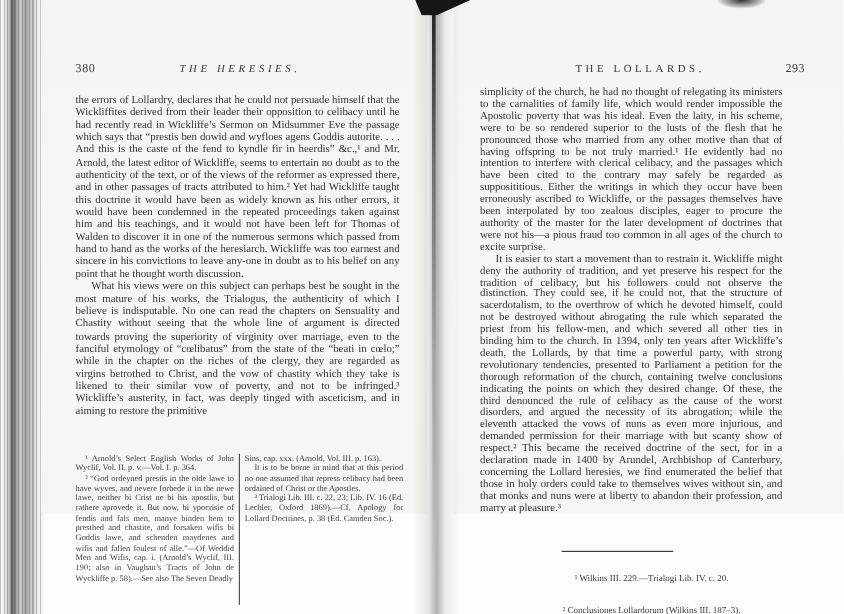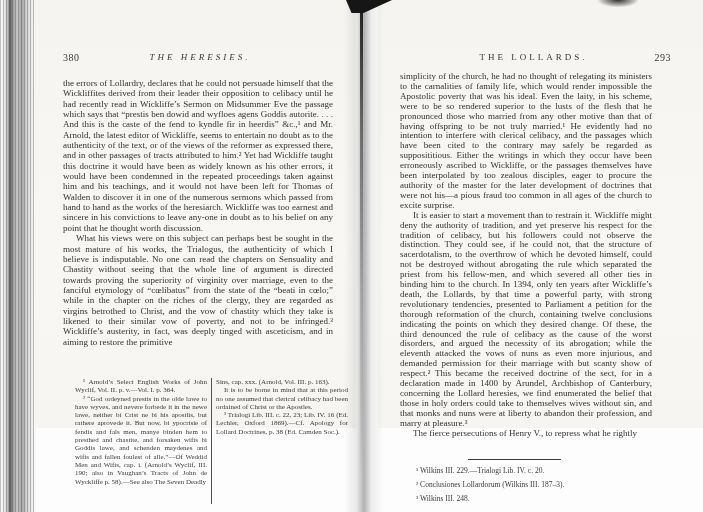--- a/index.html
+++ b/index.html
@@ -68,42 +68,42 @@
     font-size:9px;
     color:#34322f;
   }
   .page.left  .body-text{margin:13px 23px 0 29px;line-height:10.35px;height:295px;overflow:hidden;}
   .page.right .body-text{margin:7px 51px 0 22px;line-height:9.9px;height:380px;overflow:hidden;}
   .body-text p{margin:0;}
   .body-text p.indent{text-indent:13px;}
 
   
   .footnotes-2col{
-    position:absolute;left:41px;top:378px;width:273px;height:130px;
+    position:absolute;left:29px;top:378px;width:273px;height:130px;
     display:flex;overflow:hidden;justify-content:center;
   }
   .fncol{
     width:132px;
     font-size:7px;line-height:8.3px;text-align:justify;color:#3b3936;
   }
   .fncol p{margin:0;}
   .fncol p.fnindent{text-indent:8px;}
   .fn-divider{
     width:0;border-left:1px solid #55524e;margin:0 4px 0 4px;height:126px;
   }
 
   
   .fn-rule{
     border:none;border-top:1px solid #3c3a37;
     width:93px;margin:7px 0 5px 90px;height:0;
   }
   .footnotes-list{
     margin:0 30px 0 22px;font-size:7.5px;line-height:11px;color:#3b3936;
   }
-  .footnotes-list p{margin:3px;text-indent:13px;}
+  .footnotes-list p{margin:16px;text-indent:13px;text-align:center;}
 </style>
 </head>
 <body>
 
 <div class="scan-root">
 
   <div class="edge-strip"></div>
 
   <div class="page left">
     <div class="page-head">
@@ -115,35 +115,34 @@
       <p class="indent">What his views were on this subject can perhaps best be sought in the most mature of his works, the Trialogus, the authenticity of which I believe is indisputable. No one can read the chapters on Sensuality and Chastity without seeing that the whole line of argument is directed towards proving the superiority of virginity over marriage, even to the fanciful etymology of “cœlibatus” from the state of the “beati in cœlo;” while in the chapter on the riches of the clergy, they are regarded as virgins betrothed to Christ, and the vow of chastity which they take is likened to their similar vow of poverty, and not to be infringed.³ Wickliffe’s austerity, in fact, was deeply tinged with asceticism, and in aiming to restore the primitive</p>
     </div>
     <div class="footnotes-2col">
       <div class="fncol">
         <p class="fnindent">¹ Arnold’s Select English Works of John Wyclif, Vol. II. p. v.—Vol. I. p. 364.</p>
         <p class="fnindent">² “God ordeyned prestis in the olde lawe to have wyves, and nevere forbede it in the newe lawe, neither bi Crist ne bi his apostlis, but rathere aprovede it. But now, bi ypocrisie of fendis and fals men, manye binden hem to presthed and chastite, and forsaken wifis bi Goddis lawe, and schenden maydenes and wifis and fallen foulest of alle.”—Of Weddid Men and Wifis, cap. i. (Arnold’s Wyclif, III. 190; also in Vaughan’s Tracts of John de Wyckliffe p. 58).—See also The Seven Deadly</p>
       </div>
       <div class="fn-divider"></div>
       <div class="fncol">
         <p>Sins, cap. xxx. (Arnold, Vol. III. p. 163).</p>
-        <p class="fnindent">It is to be borne in mind that at this period no one assumed that clerical celibacy had been ordained of Christ or the Apostles.</p>
+        <p class="fnindent">It is to be borne in mind that at this period no one assumed that repress celibacy had been ordained of Christ or the Apostles.</p>
         <p class="fnindent">³ Trialogi Lib. III. c. 22, 23; Lib. IV. 16 (Ed. Lechler, Oxford 1869).—Cf. Apology for Lollard Doctrines, p. 38 (Ed. Camden Soc.).</p>
       </div>
     </div>
   </div>
 
   <div class="page right">
     <div class="page-head">
       <span class="rhead">THE LOLLARDS.</span>
       <span class="pnum">293</span>
     </div>
     <div class="body-text">
       <p>simplicity of the church, he had no thought of relegating its ministers to the carnalities of family life, which would render impossible the Apostolic poverty that was his ideal. Even the laity, in his scheme, were to be so rendered superior to the lusts of the flesh that he pronounced those who married from any other motive than that of having offspring to be not truly married.¹ He evidently had no intention to interfere with clerical celibacy, and the passages which have been cited to the contrary may safely be regarded as supposititious. Either the writings in which they occur have been erroneously ascribed to Wickliffe, or the passages themselves have been interpolated by too zealous disciples, eager to procure the authority of the master for the later development of doctrines that were not his—a pious fraud too common in all ages of the church to excite surprise.</p>
       <p class="indent">It is easier to start a movement than to restrain it. Wickliffe might deny the authority of tradition, and yet preserve his respect for the tradition of celibacy, but his followers could not observe the distinction. They could see, if he could not, that the structure of sacerdotalism, to the overthrow of which he devoted himself, could not be destroyed without abrogating the rule which separated the priest from his fellow-men, and which severed all other ties in binding him to the church. In 1394, only ten years after Wickliffe’s death, the Lollards, by that time a powerful party, with strong revolutionary tendencies, presented to Parliament a petition for the thorough reformation of the church, containing twelve conclusions indicating the points on which they desired change. Of these, the third denounced the rule of celibacy as the cause of the worst disorders, and argued the necessity of its abrogation; while the eleventh attacked the vows of nuns as even more injurious, and demanded permission for their marriage with but scanty show of respect.² This became the received doctrine of the sect, for in a declaration made in 1400 by Arundel, Archbishop of Canterbury, concerning the Lollard heresies, we find enumerated the belief that those in holy orders could take to themselves wives without sin, and that monks and nuns were at liberty to abandon their profession, and marry at pleasure.³</p>
-      <p class="indent">The fierce persecutions of Henry V., to repress what he rightly</p>
     </div>
     <hr class="fn-rule">
     <div class="footnotes-list">
       <p>¹ Wilkins III. 229.—Trialogi Lib. IV. c. 20.</p>
       <p>² Conclusiones Lollardorum (Wilkins III. 187–3).</p>
       <p>³ Wilkins III. 248.</p>
     </div>
   </div>
 
   <div class="gutter-shadow"></div>

